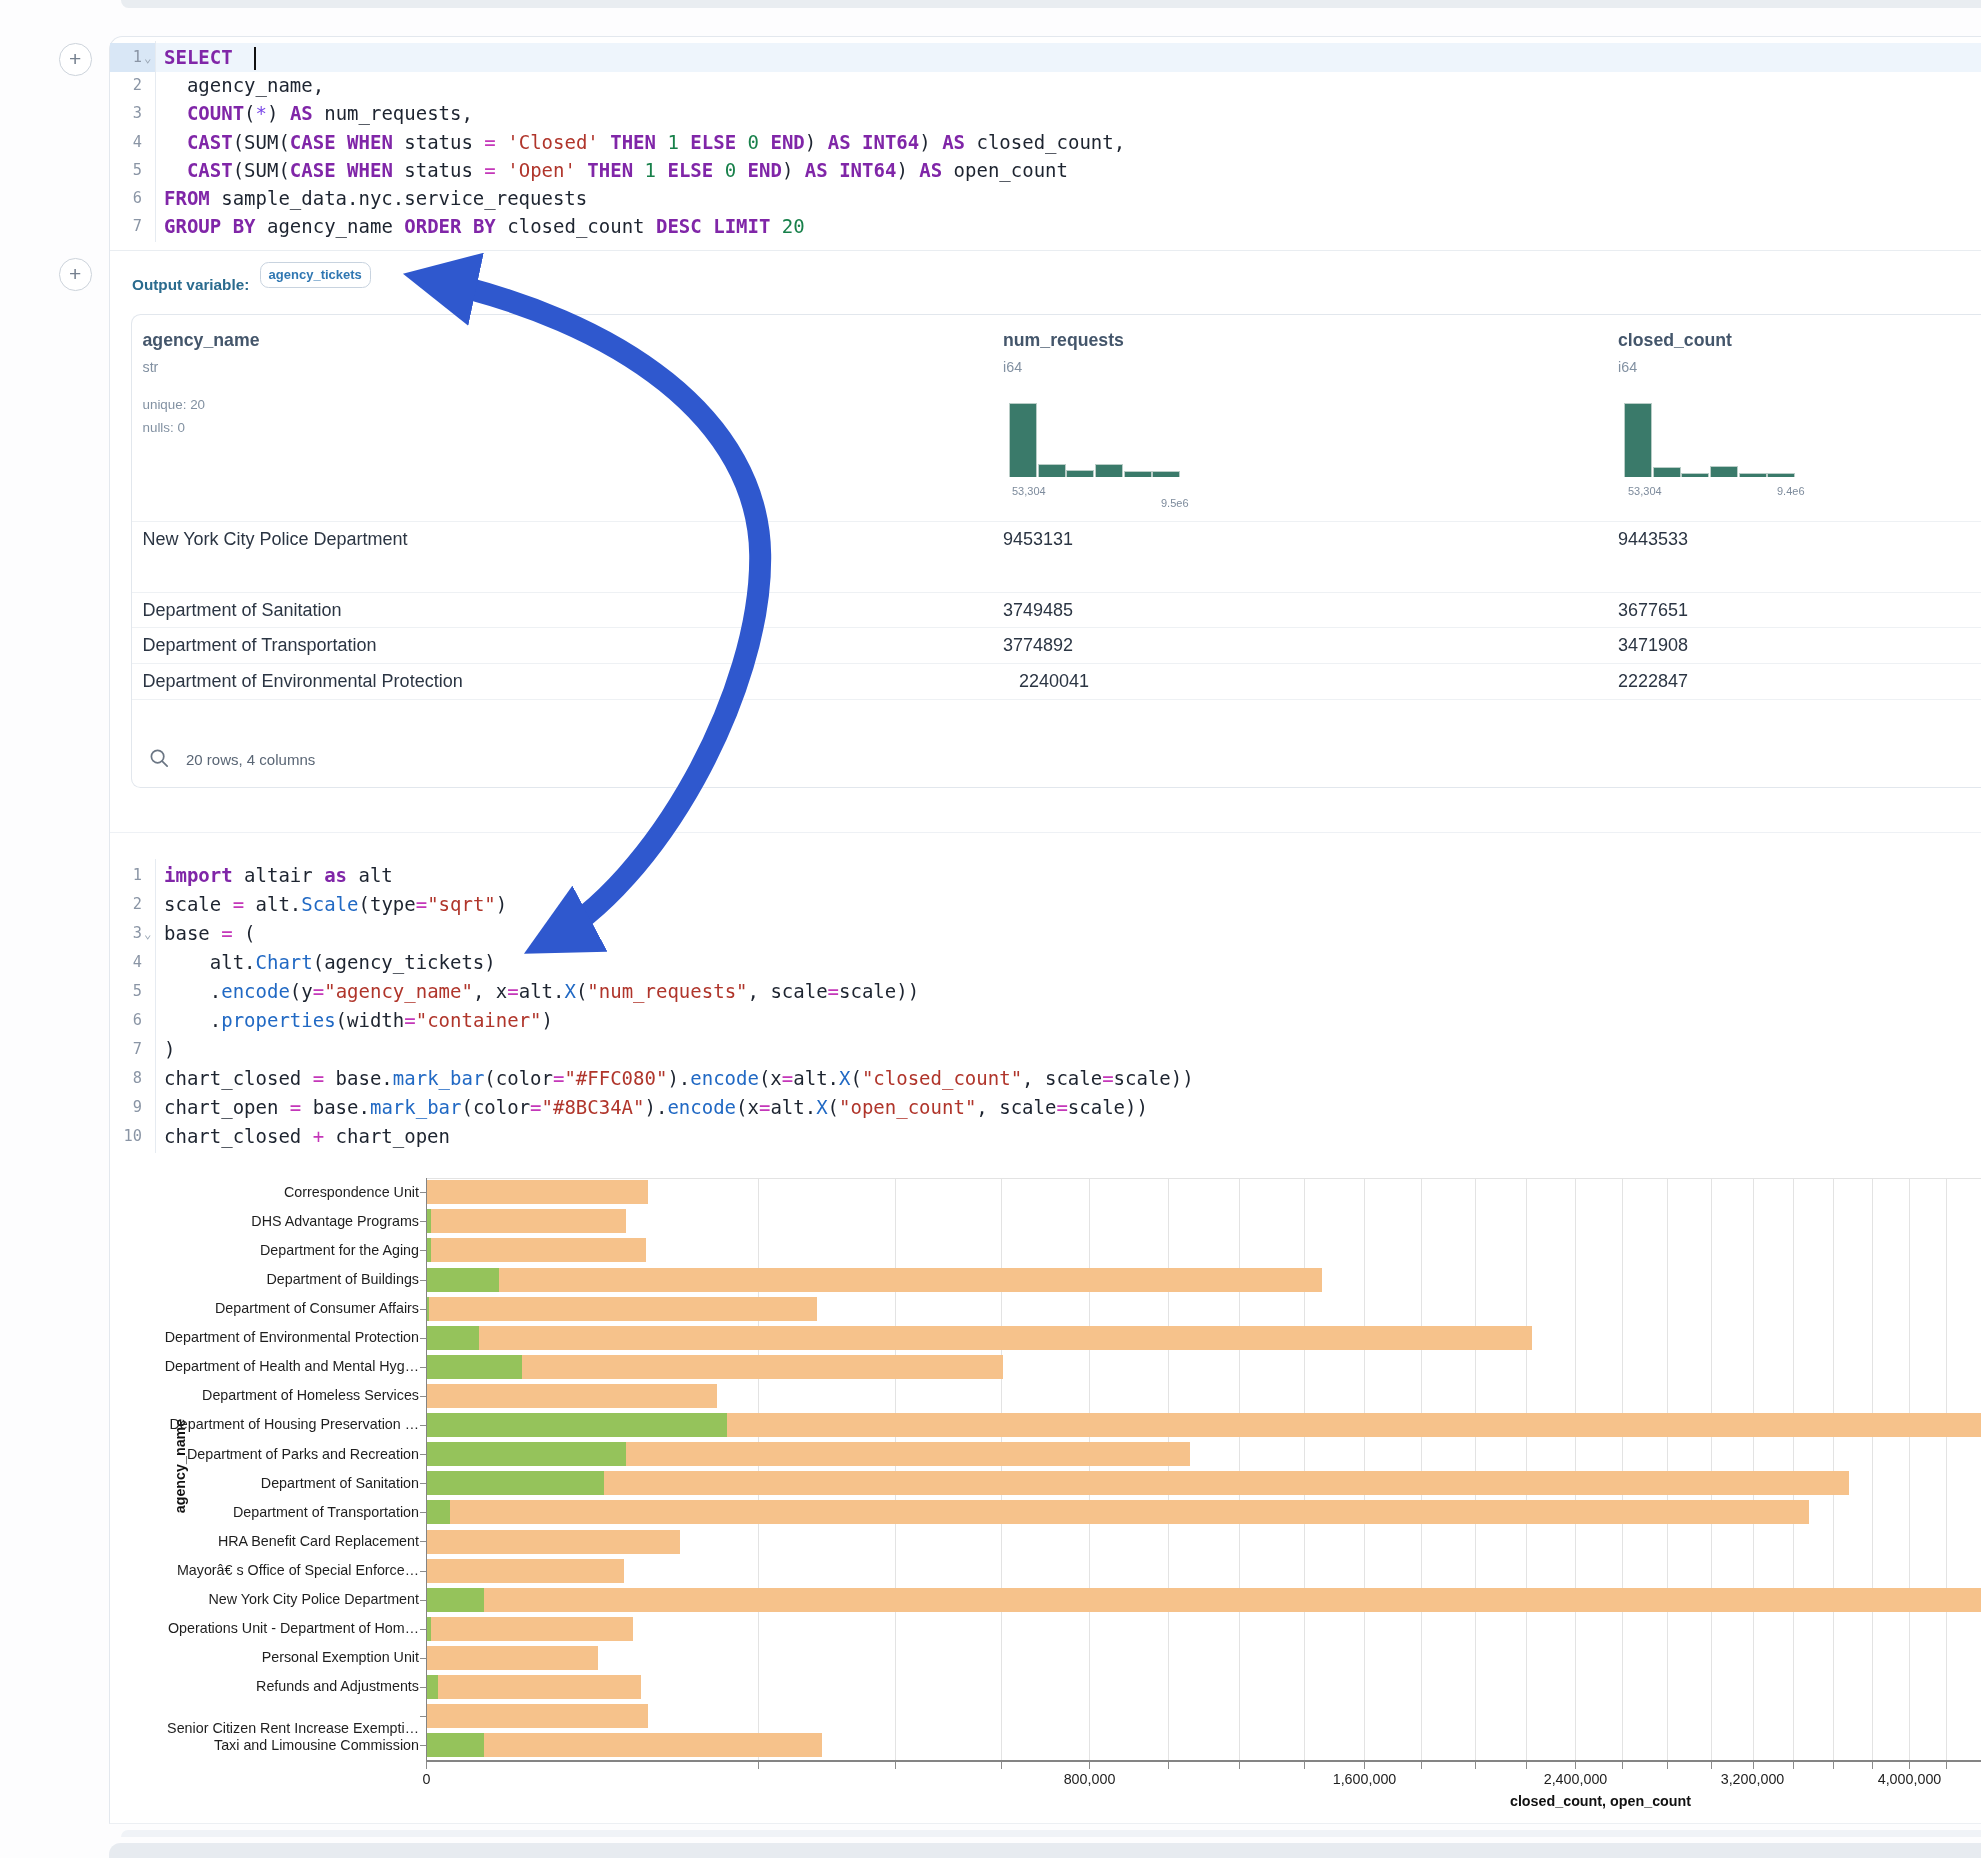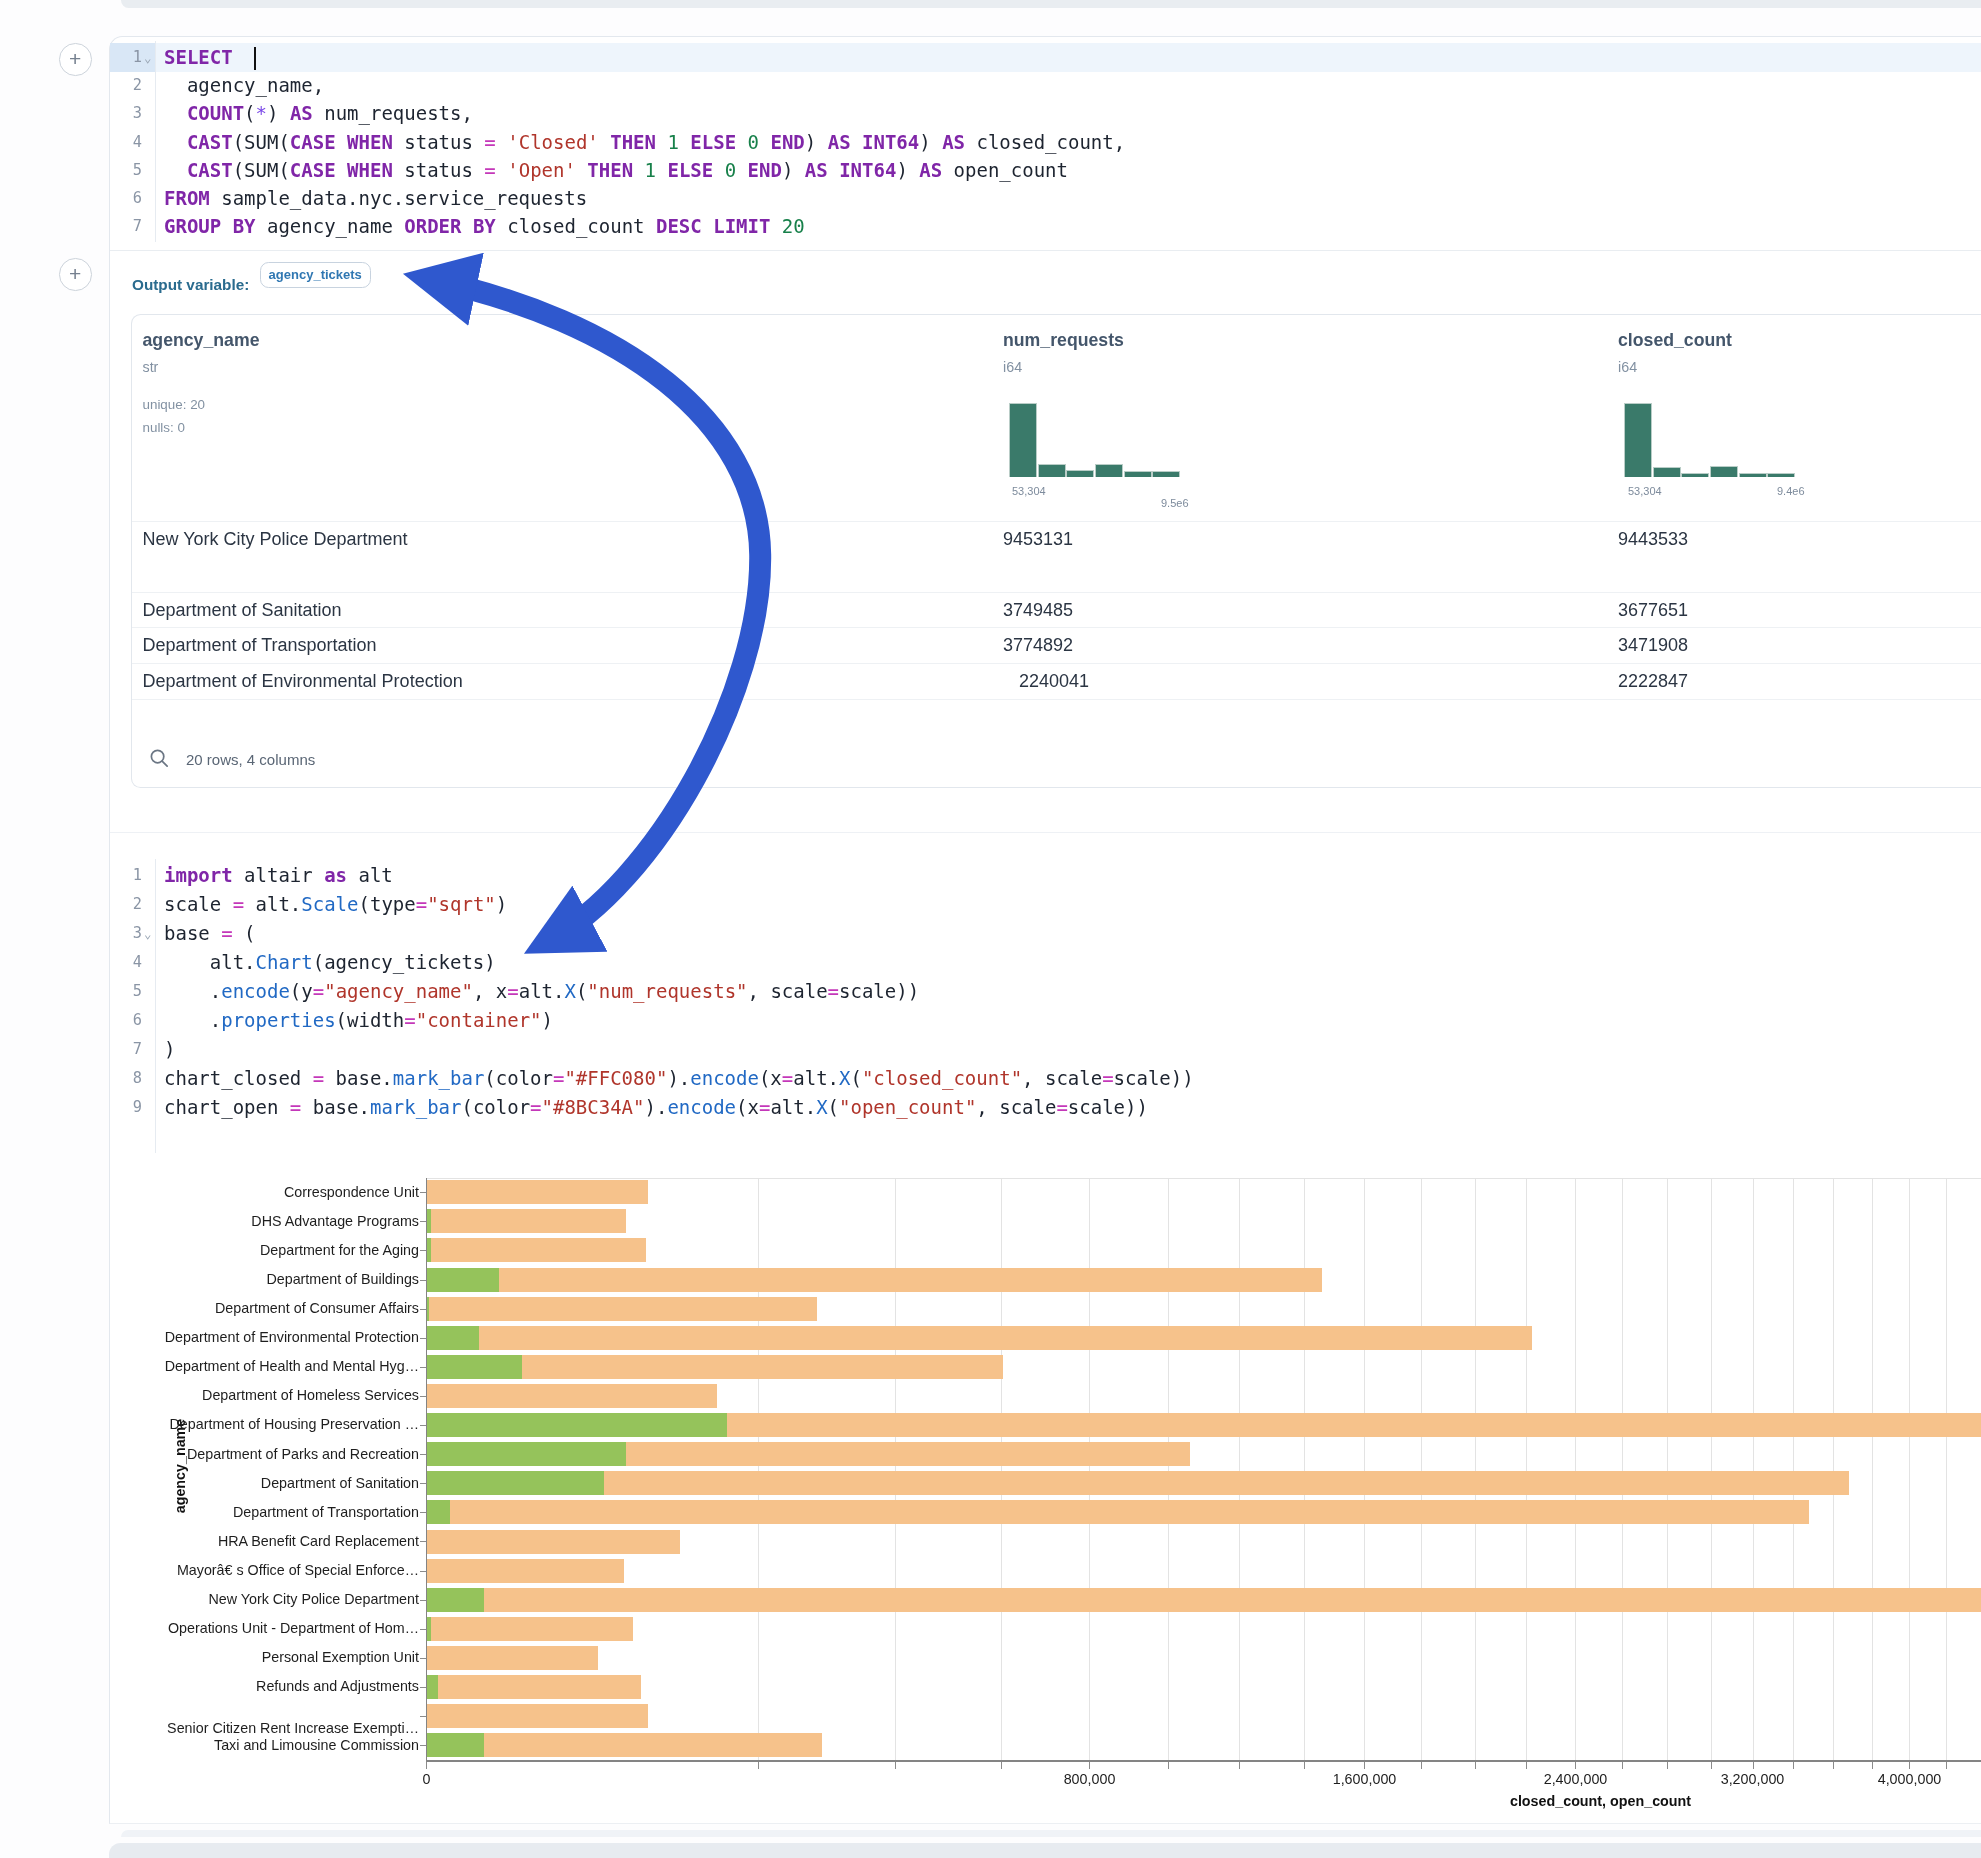--- a/index.html
+++ b/index.html
@@ -297,14 +297,15 @@
     <div class="abs gut-sep" style="top: 859px; height: 294px;"></div>
     <div class="abs code-line" style="top: 861px;"><div class="gut-num">1</div><div class="code-txt"><span class="tk-k">import</span><span class="tk-d"> altair </span><span class="tk-k">as</span><span class="tk-d"> alt</span></div></div>
     <div class="abs code-line" style="top: 890px;"><div class="gut-num">2</div><div class="code-txt"><span class="tk-d">scale </span><span class="tk-o">=</span><span class="tk-d"> alt.</span><span class="tk-f">Scale</span><span class="tk-d">(type</span><span class="tk-o">=</span><span class="tk-s">"sqrt"</span><span class="tk-d">)</span></div></div>
     <div class="abs code-line" style="top: 919px;"><div class="gut-num">3</div><div class="gut-caret">⌄</div><div class="code-txt"><span class="tk-d">base </span><span class="tk-o">=</span><span class="tk-d"> (</span></div></div>
     <div class="abs code-line" style="top: 948px;"><div class="gut-num">4</div><div class="code-txt"><span class="tk-d">    alt.</span><span class="tk-f">Chart</span><span class="tk-d">(agency_tickets)</span></div></div>
     <div class="abs code-line" style="top: 977px;"><div class="gut-num">5</div><div class="code-txt"><span class="tk-d">    .</span><span class="tk-f">encode</span><span class="tk-d">(y</span><span class="tk-o">=</span><span class="tk-s">"agency_name"</span><span class="tk-d">, x</span><span class="tk-o">=</span><span class="tk-d">alt.</span><span class="tk-f">X</span><span class="tk-d">(</span><span class="tk-s">"num_requests"</span><span class="tk-d">, scale</span><span class="tk-o">=</span><span class="tk-d">scale))</span></div></div>
     <div class="abs code-line" style="top: 1006px;"><div class="gut-num">6</div><div class="code-txt"><span class="tk-d">    .</span><span class="tk-f">properties</span><span class="tk-d">(width</span><span class="tk-o">=</span><span class="tk-s">"container"</span><span class="tk-d">)</span></div></div>
     <div class="abs code-line" style="top: 1035px;"><div class="gut-num">7</div><div class="code-txt"><span class="tk-d">)</span></div></div>
     <div class="abs code-line" style="top: 1064px;"><div class="gut-num">8</div><div class="code-txt"><span class="tk-d">chart_closed </span><span class="tk-o">=</span><span class="tk-d"> base.</span><span class="tk-f">mark_bar</span><span class="tk-d">(color</span><span class="tk-o">=</span><span class="tk-s">"#FFC080"</span><span class="tk-d">).</span><span class="tk-f">encode</span><span class="tk-d">(x</span><span class="tk-o">=</span><span class="tk-d">alt.</span><span class="tk-f">X</span><span class="tk-d">(</span><span class="tk-s">"closed_count"</span><span class="tk-d">, scale</span><span class="tk-o">=</span><span class="tk-d">scale))</span></div></div>
     <div class="abs code-line" style="top: 1093px;"><div class="gut-num">9</div><div class="code-txt"><span class="tk-d">chart_open </span><span class="tk-o">=</span><span class="tk-d"> base.</span><span class="tk-f">mark_bar</span><span class="tk-d">(color</span><span class="tk-o">=</span><span class="tk-s">"#8BC34A"</span><span class="tk-d">).</span><span class="tk-f">encode</span><span class="tk-d">(x</span><span class="tk-o">=</span><span class="tk-d">alt.</span><span class="tk-f">X</span><span class="tk-d">(</span><span class="tk-s">"open_count"</span><span class="tk-d">, scale</span><span class="tk-o">=</span><span class="tk-d">scale))</span></div></div>
+    <div class="abs code-line" style="top: 1122px;"><div class="gut-num">10</div><div class="code-txt"><span class="tk-d">chart_closed </span><span class="tk-o">+</span><span class="tk-d"> chart_open</span></div></div>
   </div>
 
 
 </body></html>

